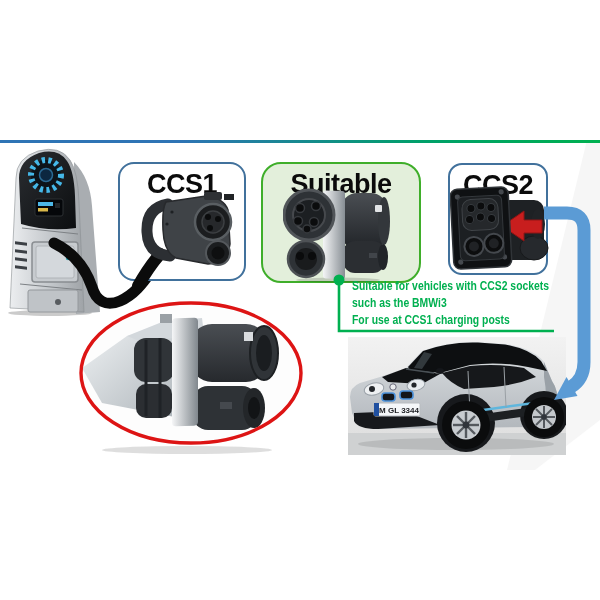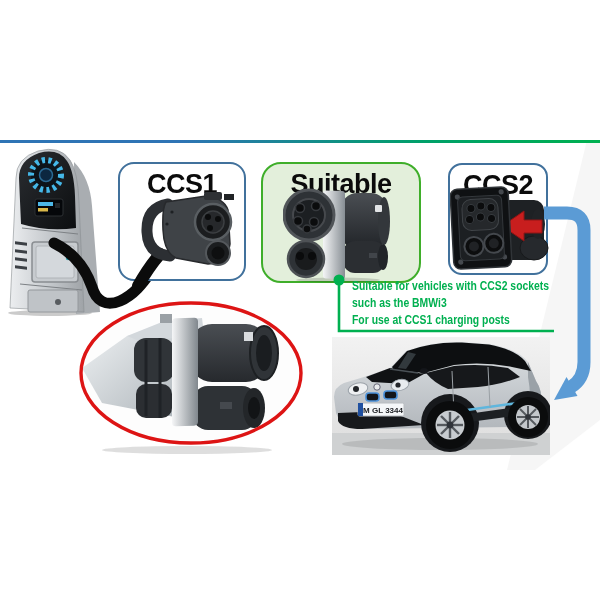--- a/index.html
+++ b/index.html
@@ -14,21 +14,21 @@
   #box-ccs1{left:118px;top:162px;width:128px;height:119px;}
   #box-adapter{left:261px;top:162px;width:160px;height:121px;background:#e3efdb;
                border:2.5px solid #3fae2a;border-radius:20px;}
   #box-ccs2{left:448px;top:163px;width:100px;height:112px;border-radius:14px;}
   .box-label{margin-top:5px;text-align:center;font-weight:bold;font-size:27px;color:#0b0b0b;
              letter-spacing:-0.5px;}
   
   #note{left:352px;top:277px;width:230px;color:#00b050;font-weight:bold;font-size:13px;}
   .note-line{white-space:nowrap;line-height:17px;transform:scaleX(0.8);transform-origin:0 0;}
   
-  #car-photo{left:332px;top:337px;width:218px;height:118px;overflow:hidden;}
+  #car-photo{left:348px;top:337px;width:218px;height:118px;overflow:hidden;}
   svg{display:block;}
 </style>
 </head>
 <body>
 
 <div id="stage">
 
   <svg class="abs" style="left:495px;top:140px" width="105" height="330" viewBox="0 0 105 330">
     <polygon points="92,0 105,0 105,280 40,330 12,330" fill="#ededee" opacity="0.5"></polygon>
   </svg>

